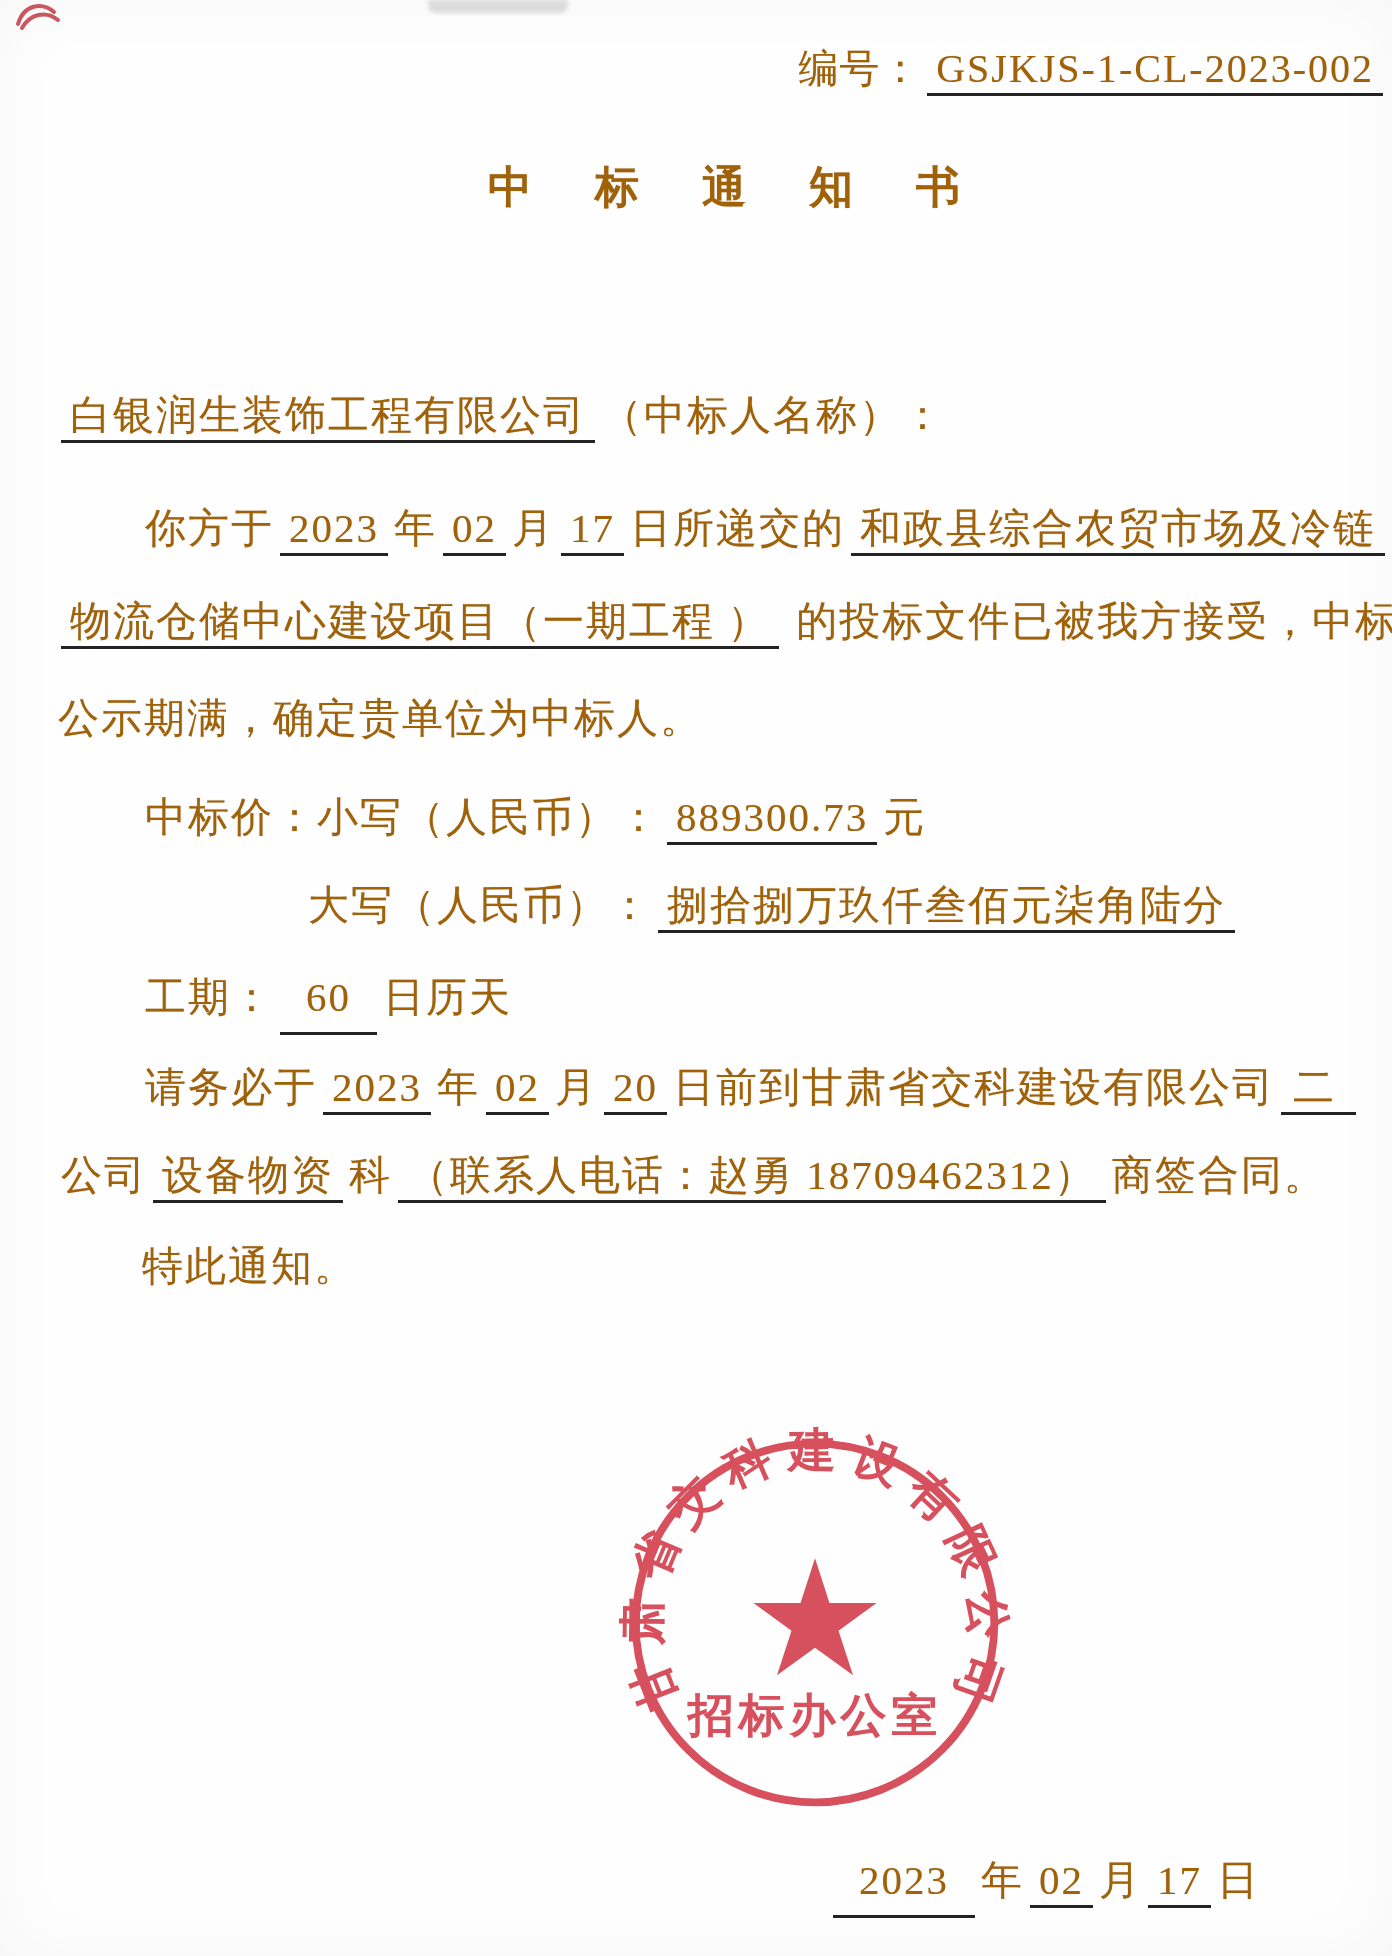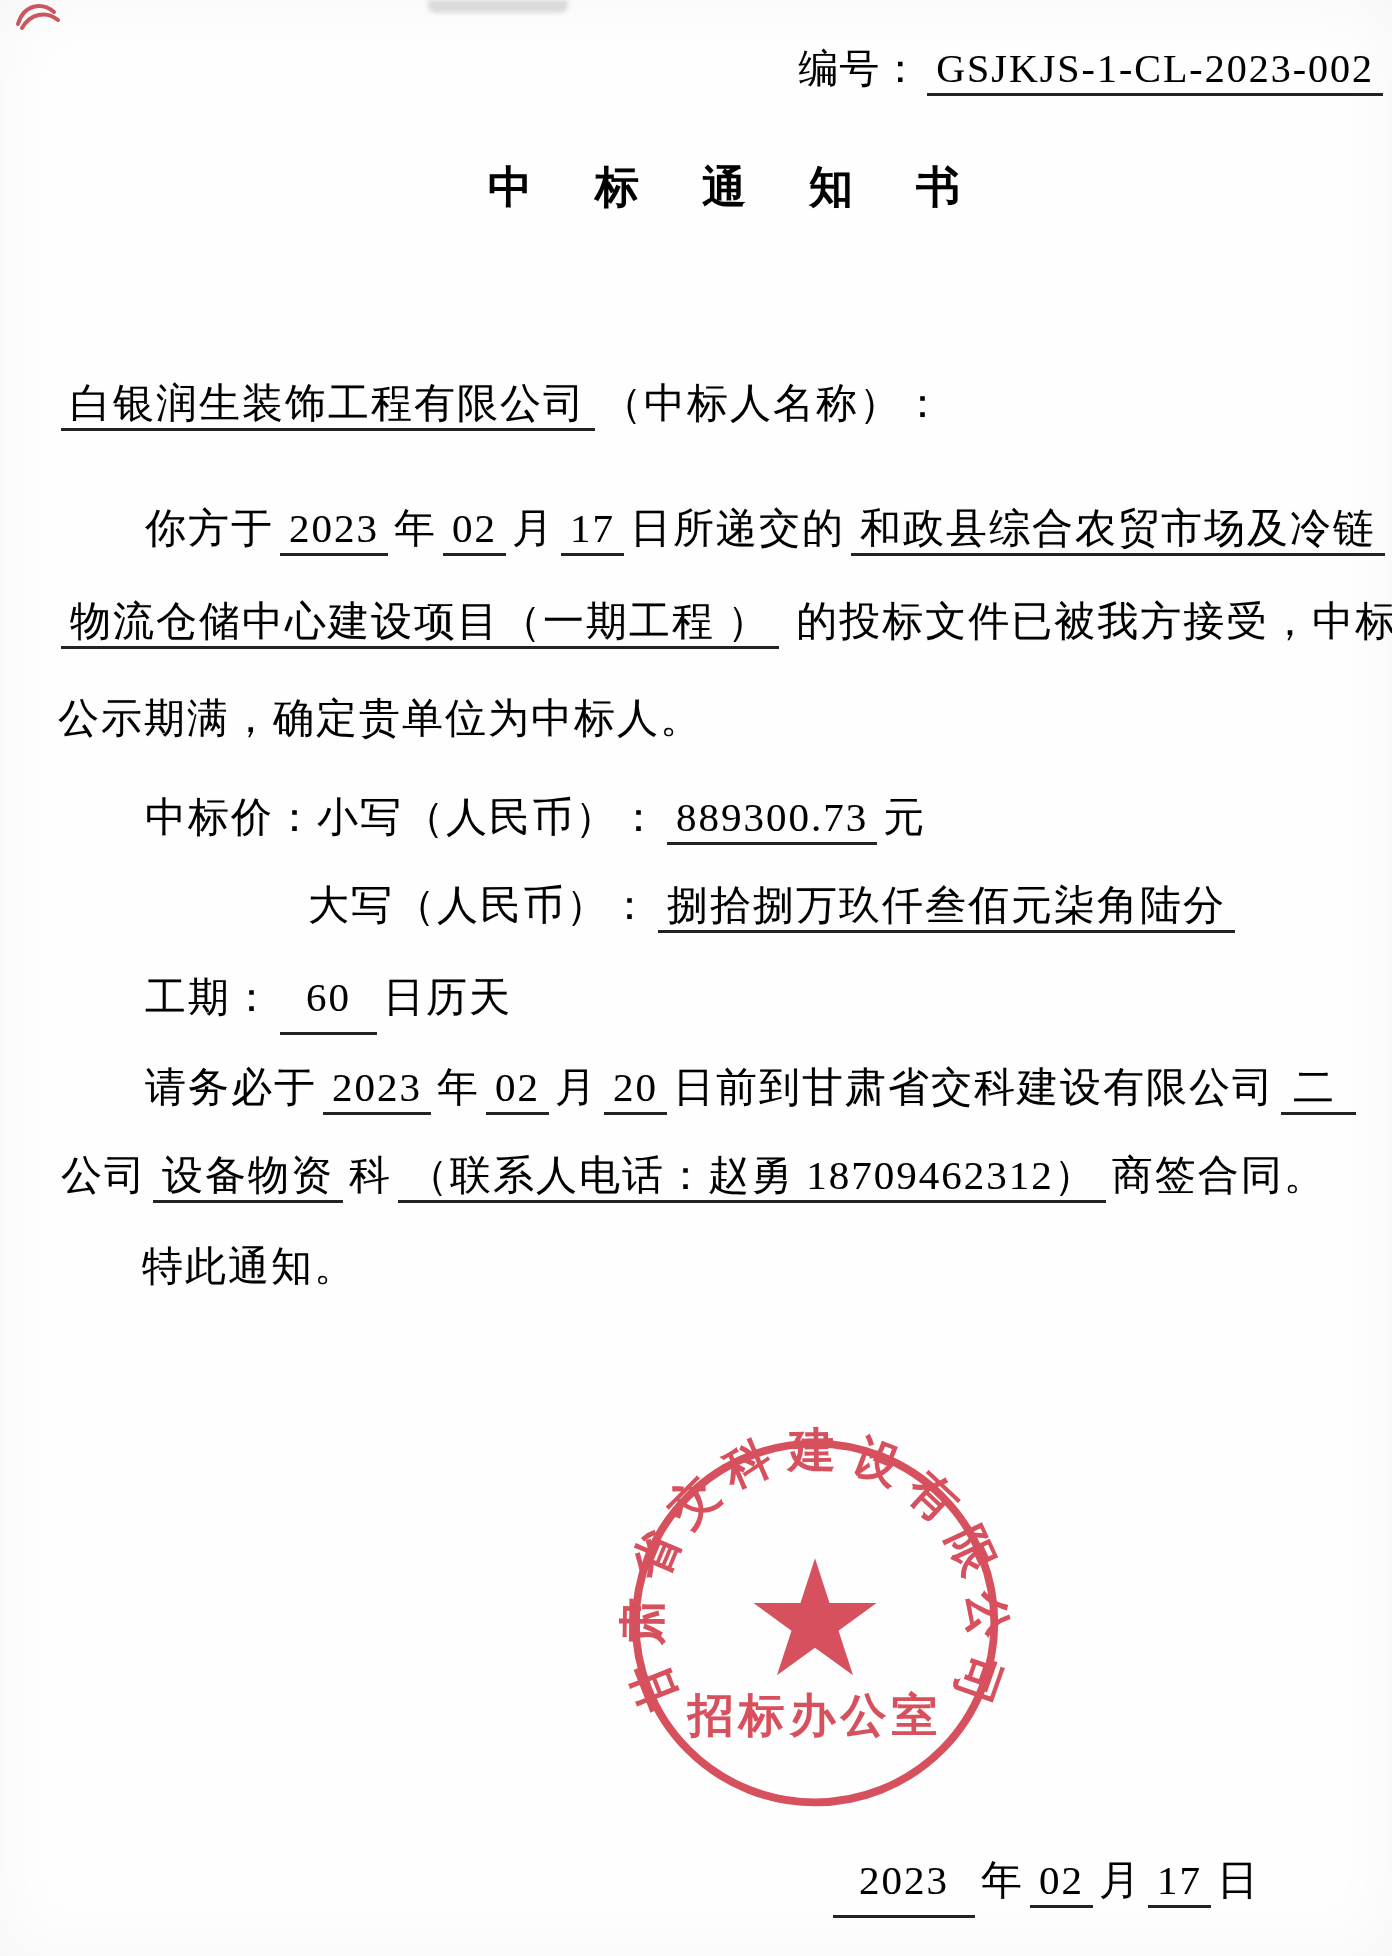--- a/index.html
+++ b/index.html
@@ -11,21 +11,21 @@
     font-family:"Liberation Serif","DejaVu Serif",serif;
     color:#1d1d1d;
     box-shadow:inset 0 0 70px rgba(0,0,0,0.035);
   }
   .line{
     position:absolute;
     white-space:nowrap;
     font-size:41px;
     letter-spacing:2px;
     line-height:1.25;
-    color:#000000;
+    color:#a16207;
     text-shadow:0 0 1px rgba(40,40,40,.25);
   }
   .seg{margin:0 3px;}
   .u{
     border-bottom:3px solid #232323;
     padding:0 9px 2px 9px;
   }
   .u-wide{padding:0 26px 12px 26px;}
   .u-tail{padding:0 20px 2px 12px;}
   .u-blank{
@@ -36,21 +36,21 @@
     border-bottom:3px solid #232323;
     margin:0 6px;
   }
   .doc-number{top:44px;right:6px;font-size:40px;letter-spacing:1px;}
   .doc-number .code{font-family:"Liberation Serif","DejaVu Serif",serif;letter-spacing:2px;}
   .title{
     top:160px;left:488px;
     font-size:44px;font-weight:700;
     letter-spacing:26px;
   }
-  .winner{top:378px;left:58px;}
+  .winner{top:390px;left:58px;}
   .para-l1{top:503px;left:142px;}
   .para-l2{top:596px;left:58px;}
   .para-l3{top:693px;left:58px;}
   .price-line{top:792px;left:142px;}
   .caps-line{top:880px;left:305px;}
   .duration-line{top:972px;left:142px;}
   .sign-l1{top:1062px;left:142px;}
   .sign-l2{top:1150px;left:58px;}
   .notice-line{top:1241px;left:142px;}
   .tenderer-line{top:1512px;left:395px;}

